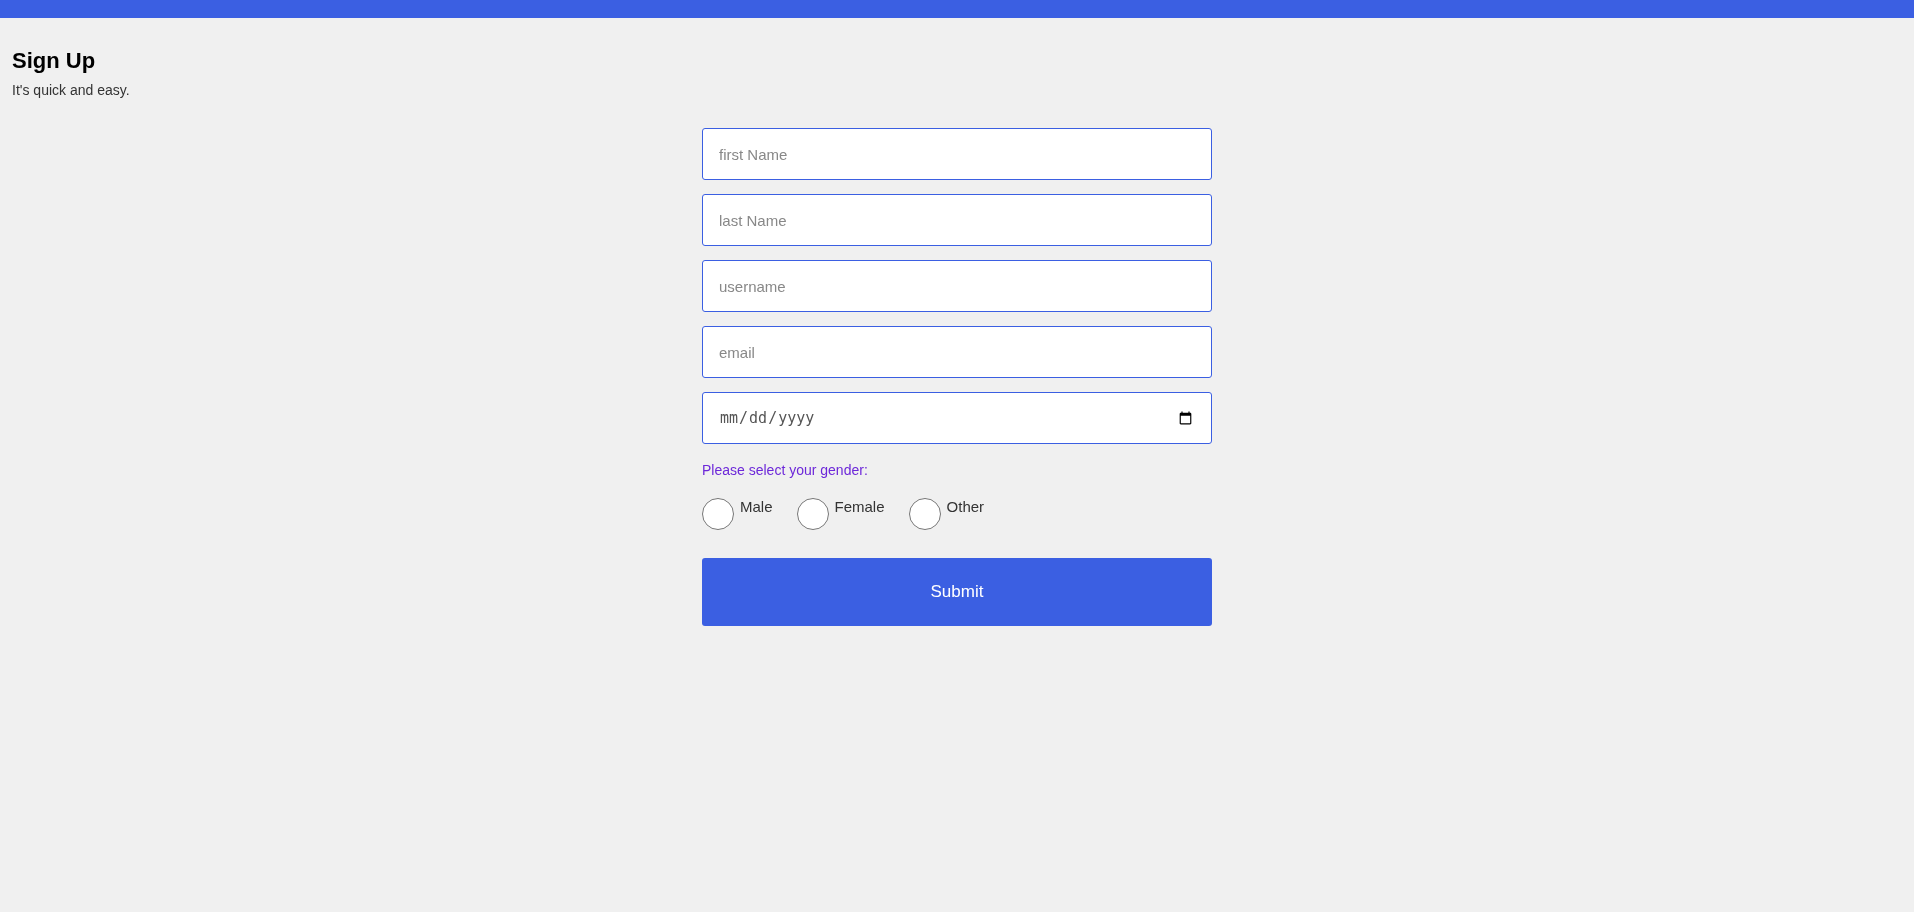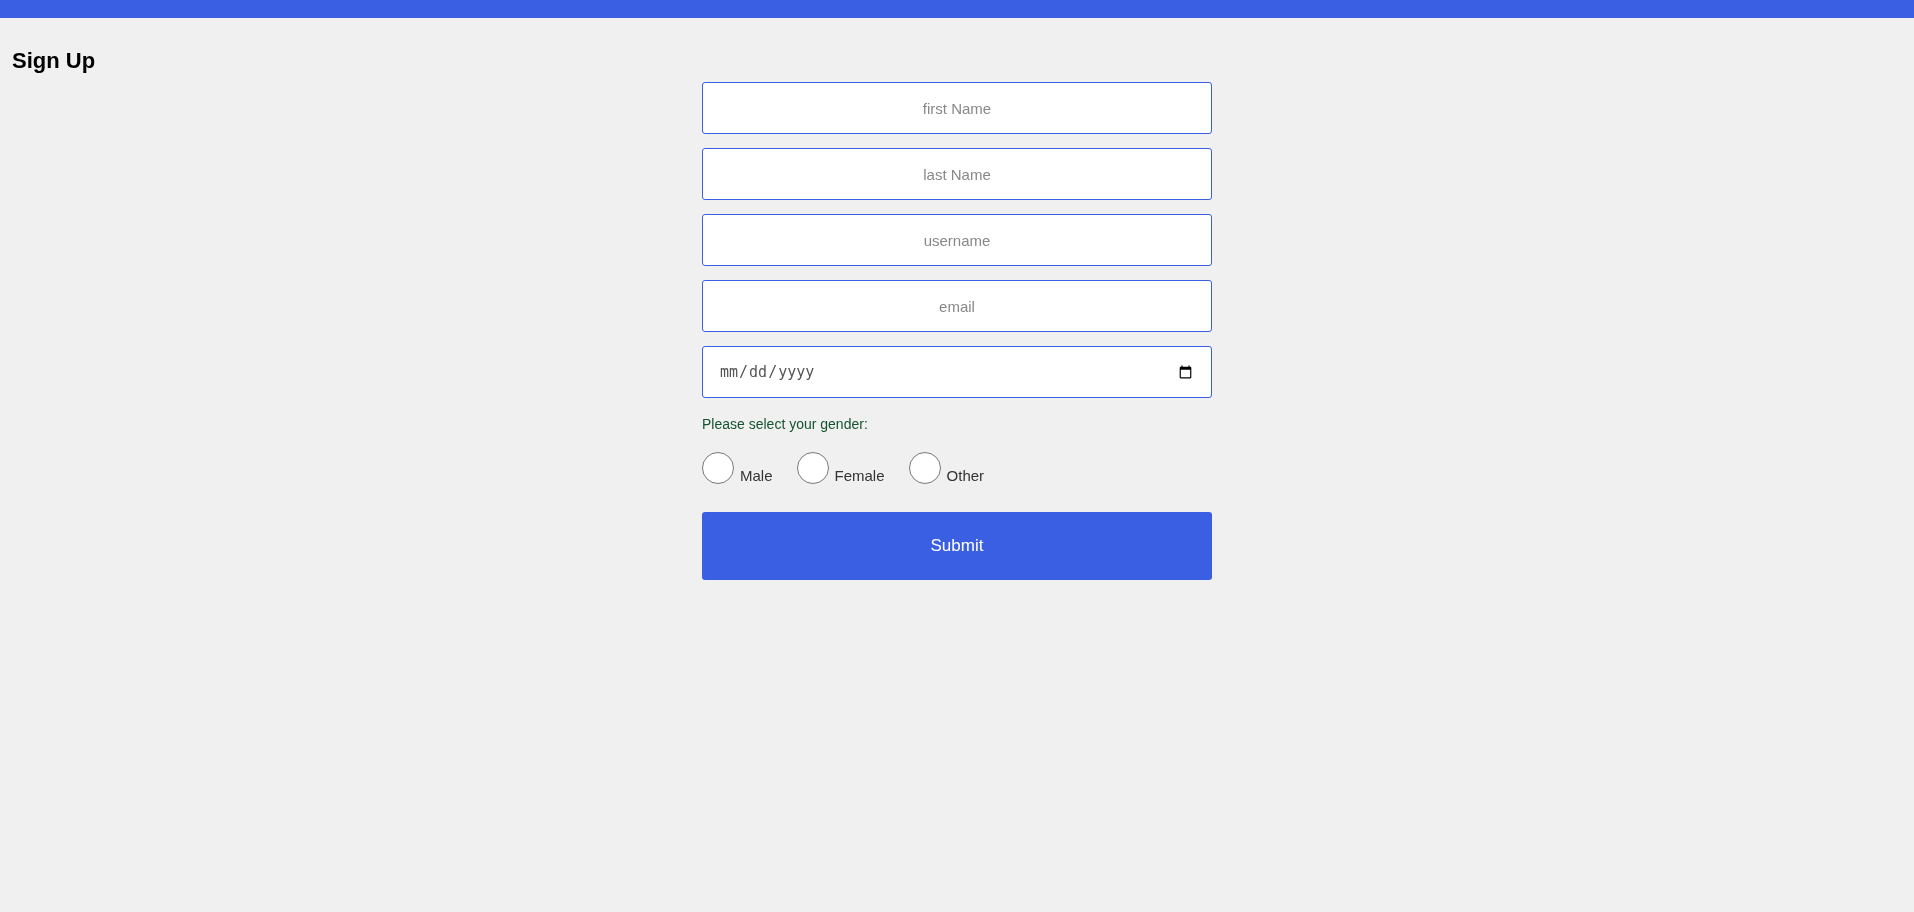--- a/index.html
+++ b/index.html
@@ -48,21 +48,20 @@
     .form-input {
       width: 100%;
       height: 52px;
       padding: 12px 16px;
       border: 1.5px solid #3b5fe2;
       border-radius: 3px;
       background-color: #fff;
       font-size: 15px;
       color: #555;
       outline: none;
-      text-align: center;
     }
 
     .form-input::placeholder {
       color: #888;
       font-size: 15px;
     }
 
     .date-input {
       width: 100%;
       height: 52px;
@@ -70,35 +69,35 @@
       border: 1.5px solid #3b5fe2;
       border-radius: 3px;
       background-color: #fff;
       font-size: 15px;
       color: #555;
       outline: none;
     }
 
     .gender-label {
       font-size: 14px;
-      color: #14532d;
+      color: #6d28d9;
       margin-top: 4px;
       margin-bottom: 6px;
     }
 
     .gender-options {
       display: flex;
       align-items: center;
       gap: 10px;
       margin-bottom: 10px;
     }
 
     .gender-option {
       display: flex;
-      align-items: flex-end;
+      align-items: flex-start;
       gap: 6px;
     }
 
     .gender-option input[type="radio"] {
       width: 32px;
       height: 32px;
       cursor: pointer;
       accent-color: #3b5fe2;
     }
 
@@ -121,20 +120,21 @@
       margin-top: 4px;
     }
   </style>
 </head>
 <body>
 
 <div class="top-bar"></div>
 
 <div class="page-content">
   <div class="page-title">Sign Up</div>
+  <div class="page-subtitle">It's quick and easy.</div>
 
   <div class="form-container">
 
     <input class="form-input" type="text" placeholder="first Name" style="">
 
     <input class="form-input" type="text" placeholder="last Name" style="">
 
     <input class="form-input" type="text" placeholder="username" style="">
 
 

